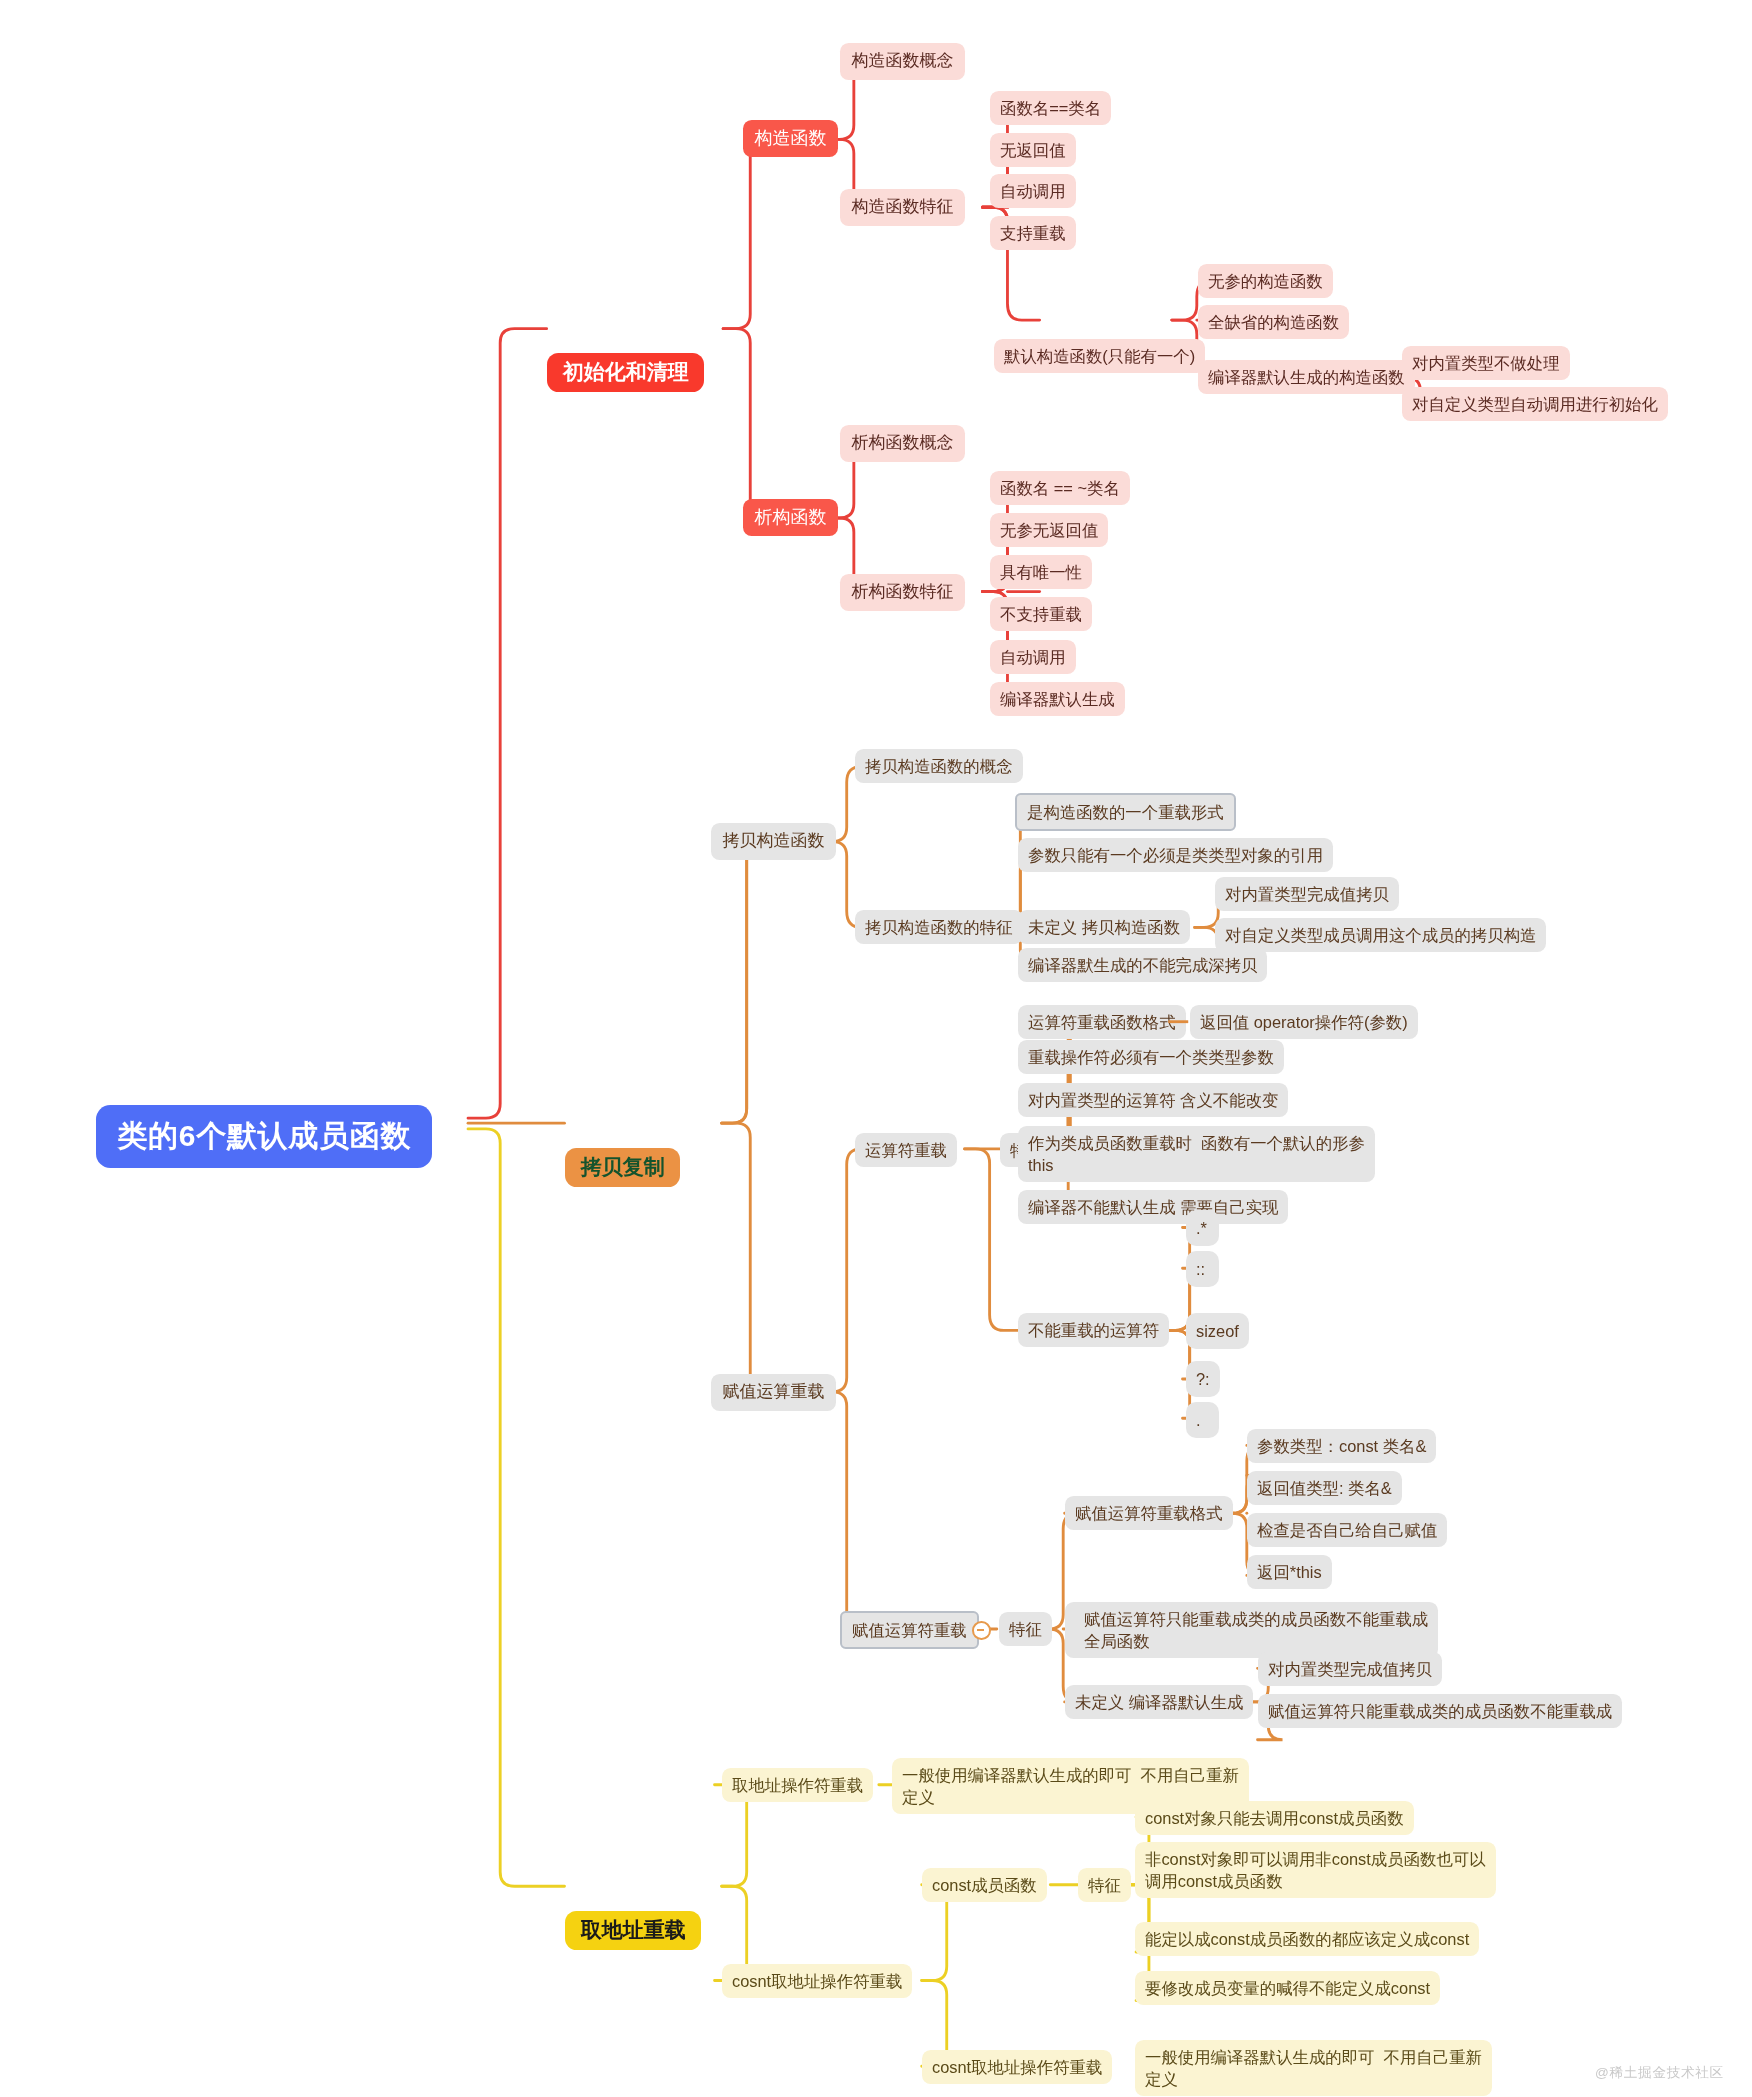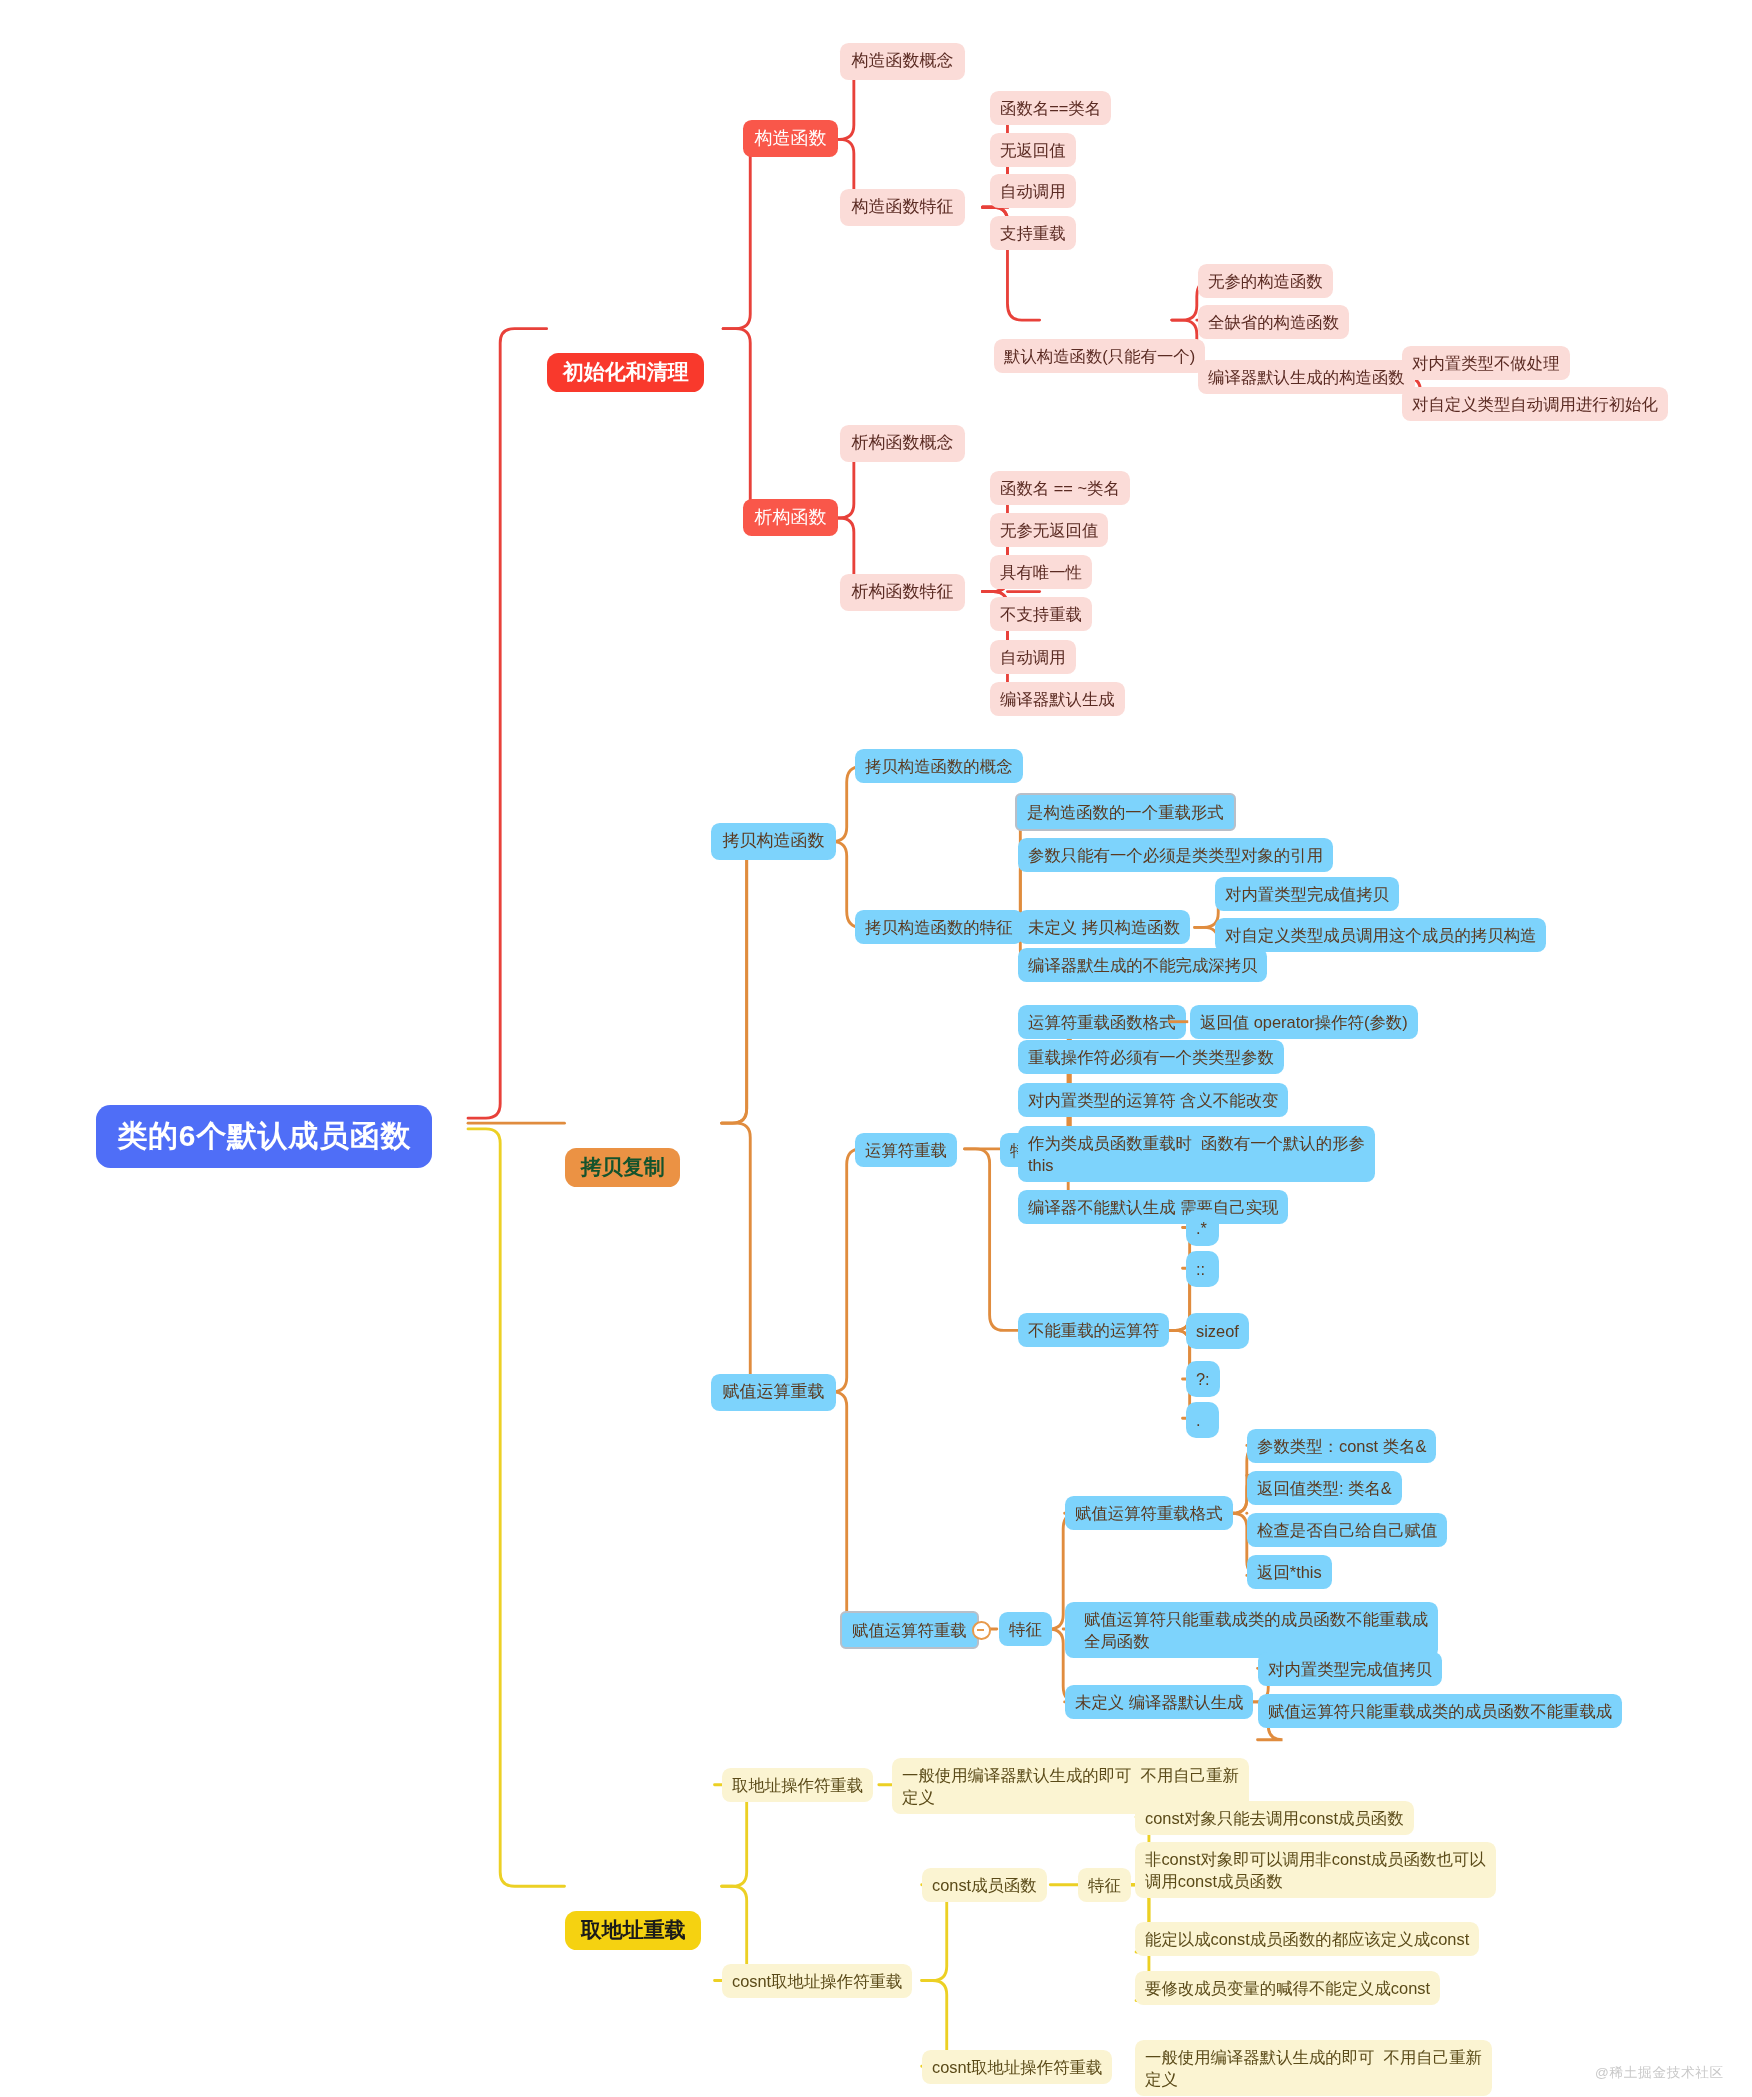--- a/index.html
+++ b/index.html
@@ -15,21 +15,21 @@
   
   .l1{font-weight:bold;font-size:21px;color:#111;padding:0 15.7px;border-radius:11.4px;margin-top:44px;}
   .l1.red{background:#f9392c;color:#fff;}
   .l1.orange{background:#eb9244;color:#14532d;text-align:right;}
   .l1.yellow{background:#f5d211;color:#1a1a1a;}
   
   .l2red{background:#f9574a;color:#ffffff;font-size:18px;padding:0 11.4px;border-radius:8.6px;}
   
   .soft{font-size:17px;padding:7.1px 11.4px;border-radius:8.6px;color:#3a2a20;}
   .soft.redfam{background:#fbdcd8;color:#5a2a22;}
-  .soft.orangefam{background:#7dd3fc;color:#5a3a20;}
+  .soft.orangefam{background:#e5e5e5;color:#5a3a20;}
   .soft.yellowfam{background:#fbf4d2;color:#5a4a18;}
   .soft.tiny{font-size:16.4px;padding:5.7px 10px;}
   .soft.op{font-size:16.4px;padding:7.1px 10px;border-radius:10px;min-width:33px;justify-content:flex-start;}
   .selbox{border:2.9px solid #b9bfc8;border-radius:5.7px;background:#fceedd;}
   .toggle{position:absolute;width:18.6px;height:18.6px;border-radius:50%;
           border:2.1px solid #e79a4c;background:#fff;box-sizing:border-box;}
   .toggle:after{content:"";position:absolute;left:2.9px;top:5.7px;width:7.1px;height:2.1px;background:#e79a4c;}
   .watermark{position:absolute;font-size:13.6px;color:#c9c9c9;letter-spacing:0.7px;}
 </style>
 </head>

